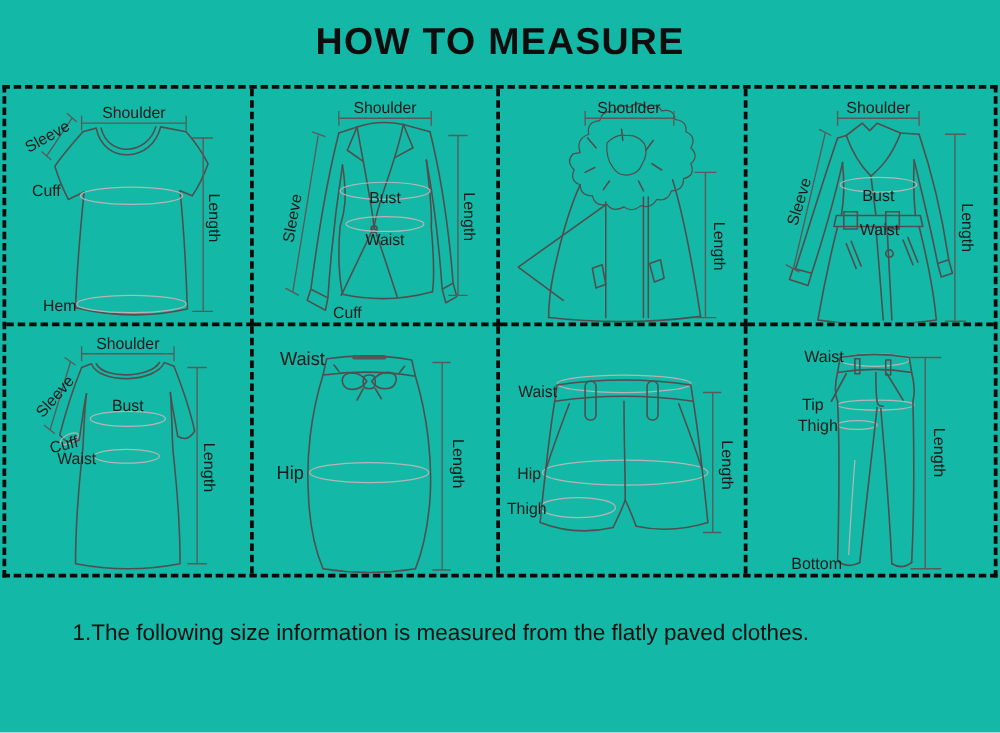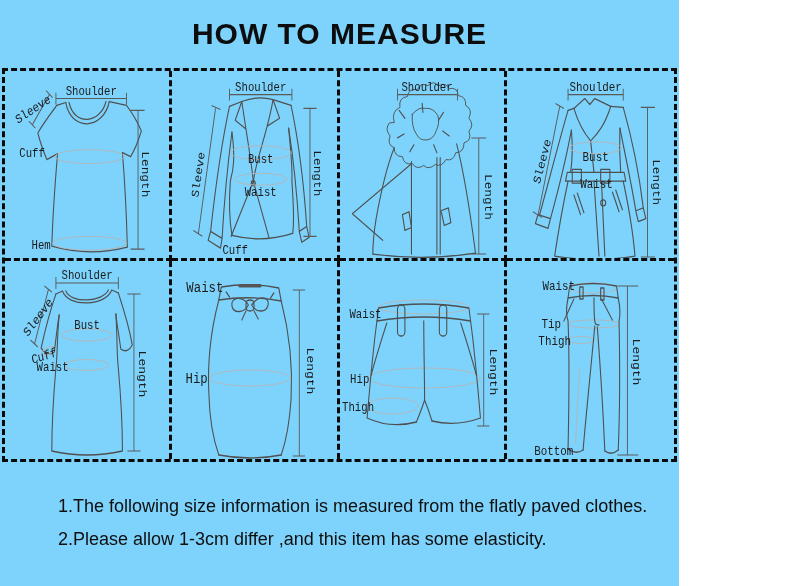--- a/index.html
+++ b/index.html
@@ -1,22 +1,22 @@
 <!DOCTYPE html>
 <html><head>
 <meta charset="utf-8">
 <style>
   html,body{margin:0;padding:0;background:#fff;}
-  .page{width:679px;height:586px;background:#7dd3fc;position:relative;overflow:hidden;
+  .page{width:800px;height:586px;background:#14b8a6;position:relative;overflow:hidden;
         font-family:"Liberation Sans",sans-serif;color:#111;}
   .title-bar{height:68px;display:flex;align-items:center;justify-content:center;}
   .title-bar h1{margin:0;font-size:30px;font-weight:700;letter-spacing:1px;color:#0d0d0d;}
   .grid{margin:0 2px;height:394px;border:3px dashed #0a0a0a;box-sizing:border-box;
         display:grid;grid-template-columns:repeat(4,1fr);grid-template-rows:190px 198px;}
-  .cell{position:relative;box-sizing:border-box;font-family:Liberation Mono, monospace;}
+  .cell{position:relative;box-sizing:border-box;}
   .cell.r1{border-bottom:3px dashed #0a0a0a;}
   .cell:not(:nth-child(4n)){border-right:3px dashed #0a0a0a;}
   .cell svg{position:absolute;inset:0;width:100%;height:100%;}
   
   .outline{fill:none;stroke:#4f4f4f;stroke-width:1.3;stroke-linecap:round;stroke-linejoin:round;}
   .light{fill:none;stroke:#b5b5b5;stroke-width:1;}
   .meas{fill:none;stroke:#5a5a5a;stroke-width:1.1;stroke-linecap:butt;}
   .lbl{font-size:13px;fill:#1b1b1b;}
   .lbl-big{font-size:15px;fill:#1b1b1b;}
   .darkfill{fill:#555;stroke:none;}
@@ -257,17 +257,16 @@
         <text class="lbl" x="56" y="194" text-anchor="middle">Bottom</text>
         <text class="lbl" x="151" y="101" text-anchor="middle" transform="rotate(90 151 101)">Length</text>
       </svg>
     </div>
 
   </div>
 
   <div class="note">
     <div class="note-lines">
       <div class="note-line">1.The following size information is measured from the flatly paved clothes.</div>
-      <div class="note-line">2.Please allow 1-3cm differ ,and this item has some elasticity.</div>
     </div>
   </div>
 
 </div>
 
 </body></html>

